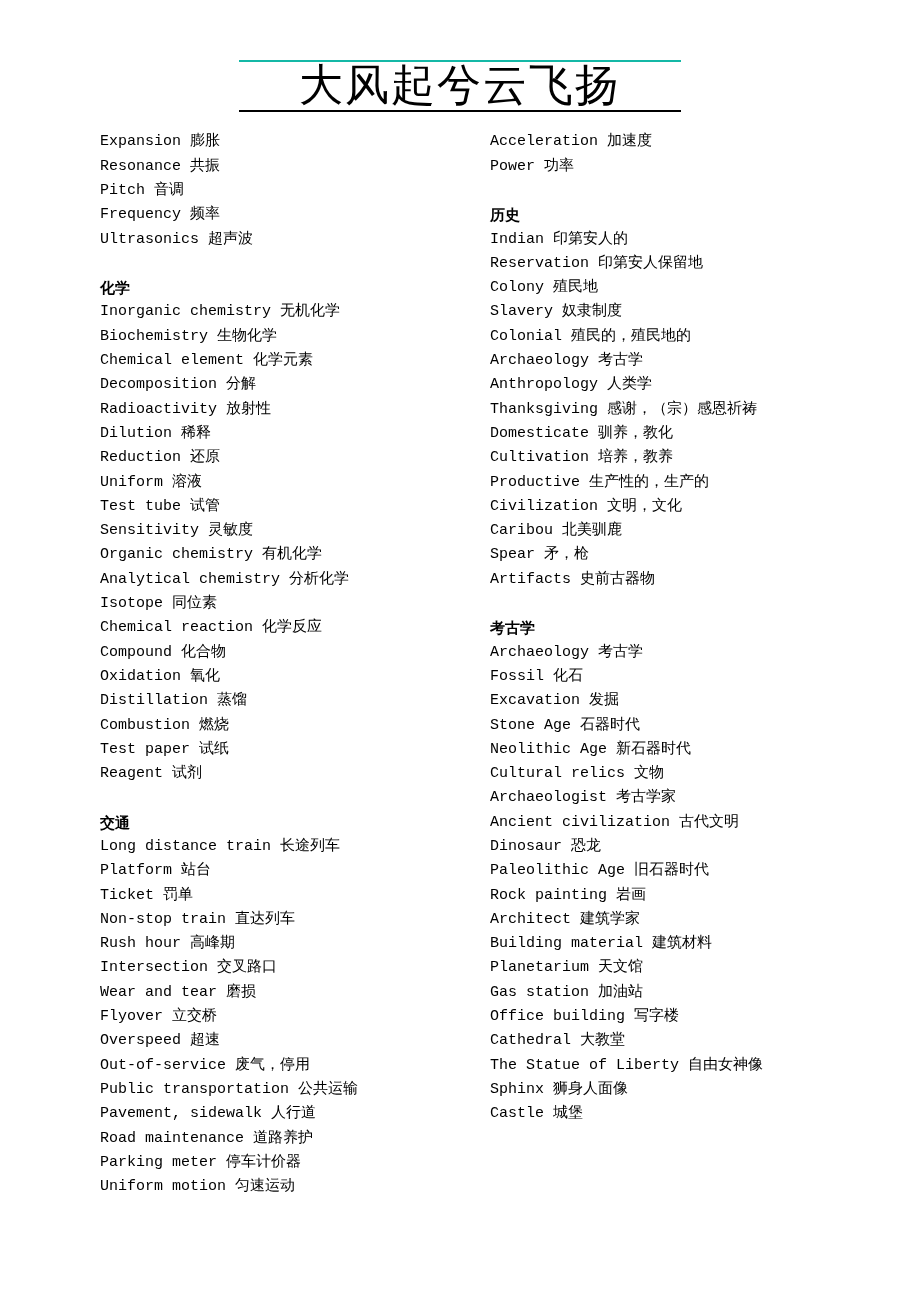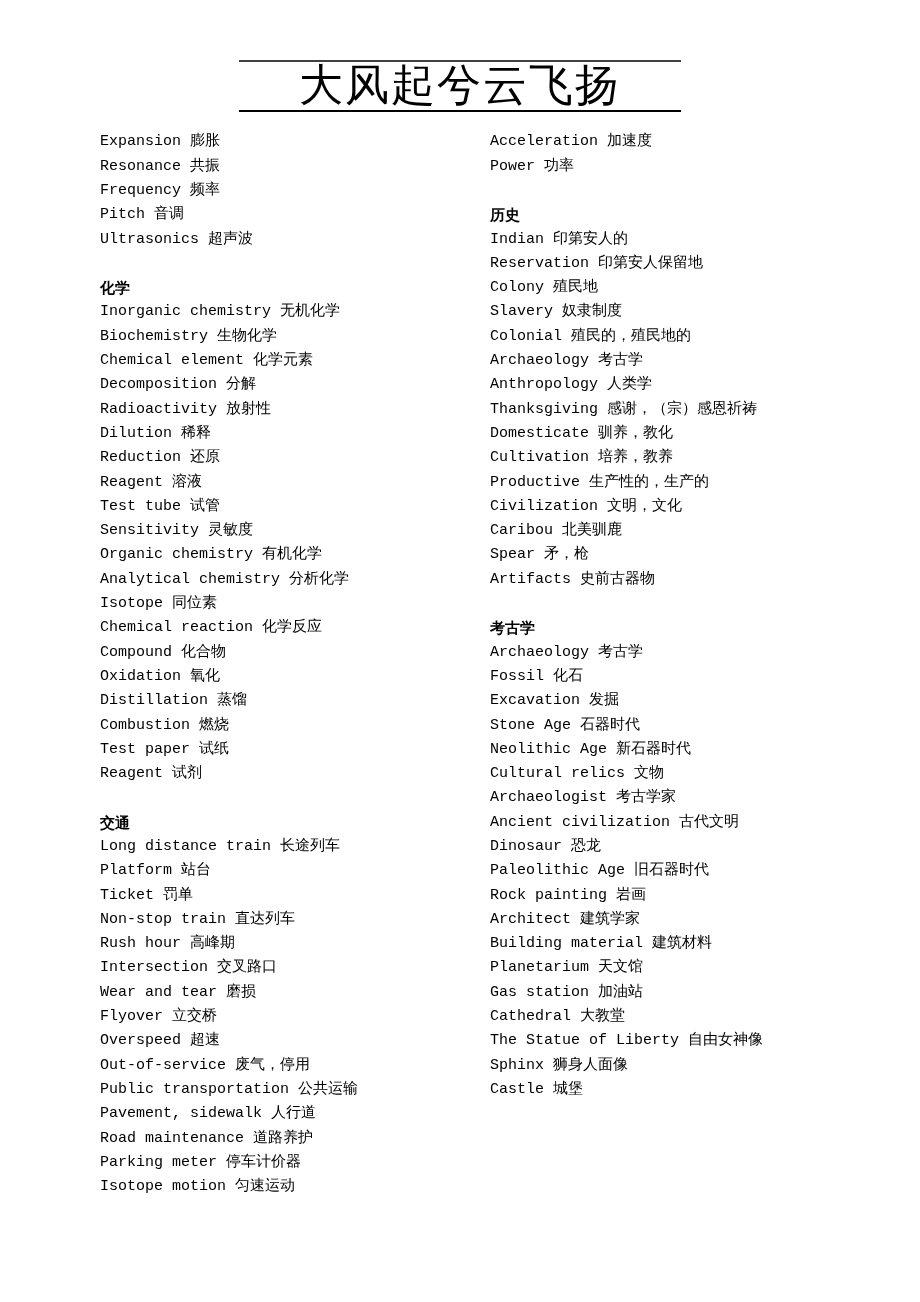--- a/index.html
+++ b/index.html
@@ -17,21 +17,21 @@
   .title-wrap {
     text-align: center;
     margin-bottom: 18px;
   }
   .title {
     display: inline-block;
     font-family: "KaiTi", "STKaiti", "楷体", serif;
     font-size: 44px;
     font-weight: normal;
     letter-spacing: 2px;
-    border-top: 2px solid #404040;
+    border-top: 2px solid #14b8a6;
     border-bottom: 2px solid #000;
     padding: 0 60px;
     line-height: 1.1;
   }
   .columns {
     display: flex;
     gap: 60px;
   }
   .col {
     flex: 1;
@@ -55,33 +55,33 @@
 <body>
 
 <div class="page">
   <div class="title-wrap">
     <div class="title">大风起兮云飞扬</div>
   </div>
   <div class="columns">
     <div class="col" id="col-left">
         <div class="entry">Expansion 膨胀</div>
         <div class="entry">Resonance 共振</div>
+        <div class="entry">Pitch 音调</div>
         <div class="entry">Frequency 频率</div>
-        <div class="entry">Pitch 音调</div>
         <div class="entry">Ultrasonics 超声波</div>
         <div class="blank"></div>
         <div class="section-heading">化学</div>
         <div class="entry">Inorganic chemistry 无机化学</div>
         <div class="entry">Biochemistry 生物化学</div>
         <div class="entry">Chemical element 化学元素</div>
         <div class="entry">Decomposition 分解</div>
         <div class="entry">Radioactivity 放射性</div>
         <div class="entry">Dilution 稀释</div>
         <div class="entry">Reduction 还原</div>
-        <div class="entry">Reagent 溶液</div>
+        <div class="entry">Uniform 溶液</div>
         <div class="entry">Test tube 试管</div>
         <div class="entry">Sensitivity 灵敏度</div>
         <div class="entry">Organic chemistry 有机化学</div>
         <div class="entry">Analytical chemistry 分析化学</div>
         <div class="entry">Isotope 同位素</div>
         <div class="entry">Chemical reaction 化学反应</div>
         <div class="entry">Compound 化合物</div>
         <div class="entry">Oxidation 氧化</div>
         <div class="entry">Distillation 蒸馏</div>
         <div class="entry">Combustion 燃烧</div>
@@ -96,21 +96,21 @@
         <div class="entry">Rush hour 高峰期</div>
         <div class="entry">Intersection 交叉路口</div>
         <div class="entry">Wear and tear 磨损</div>
         <div class="entry">Flyover 立交桥</div>
         <div class="entry">Overspeed 超速</div>
         <div class="entry">Out-of-service 废气，停用</div>
         <div class="entry">Public transportation 公共运输</div>
         <div class="entry">Pavement, sidewalk 人行道</div>
         <div class="entry">Road maintenance 道路养护</div>
         <div class="entry">Parking meter 停车计价器</div>
-        <div class="entry">Isotope motion 匀速运动</div>
+        <div class="entry">Uniform motion 匀速运动</div>
       </div>
     <div class="col" id="col-right">
         <div class="entry">Acceleration 加速度</div>
         <div class="entry">Power 功率</div>
         <div class="blank"></div>
         <div class="section-heading">历史</div>
         <div class="entry">Indian 印第安人的</div>
         <div class="entry">Reservation 印第安人保留地</div>
         <div class="entry">Colony 殖民地</div>
         <div class="entry">Slavery 奴隶制度</div>
@@ -135,19 +135,20 @@
         <div class="entry">Cultural relics 文物</div>
         <div class="entry">Archaeologist 考古学家</div>
         <div class="entry">Ancient civilization 古代文明</div>
         <div class="entry">Dinosaur 恐龙</div>
         <div class="entry">Paleolithic Age 旧石器时代</div>
         <div class="entry">Rock painting 岩画</div>
         <div class="entry">Architect 建筑学家</div>
         <div class="entry">Building material 建筑材料</div>
         <div class="entry">Planetarium 天文馆</div>
         <div class="entry">Gas station 加油站</div>
+        <div class="entry">Office building 写字楼</div>
         <div class="entry">Cathedral 大教堂</div>
         <div class="entry">The Statue of Liberty 自由女神像</div>
         <div class="entry">Sphinx 狮身人面像</div>
         <div class="entry">Castle 城堡</div>
       </div>
   </div>
 </div>
 
 </body></html>

